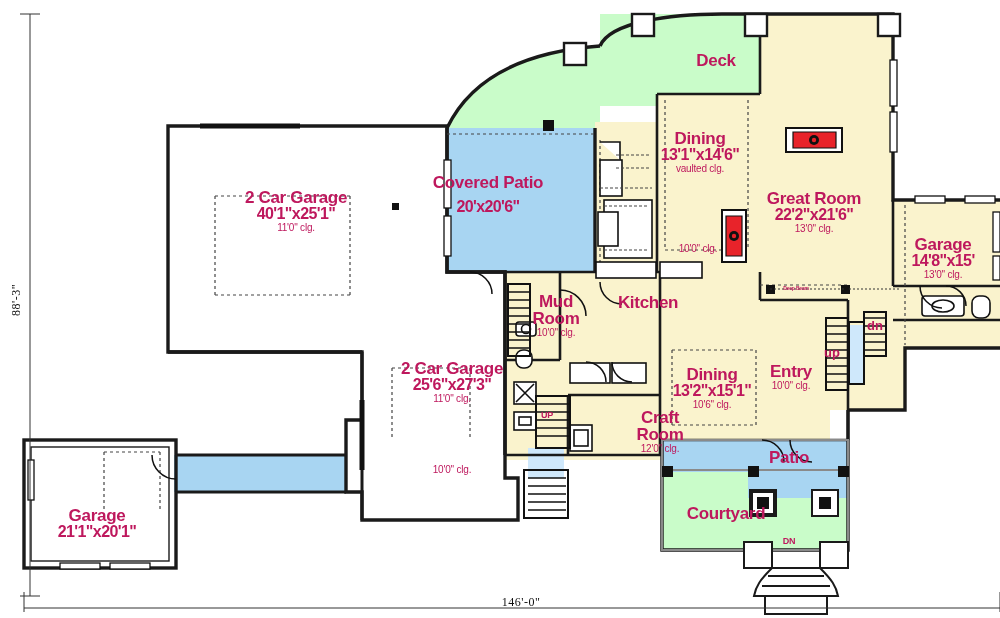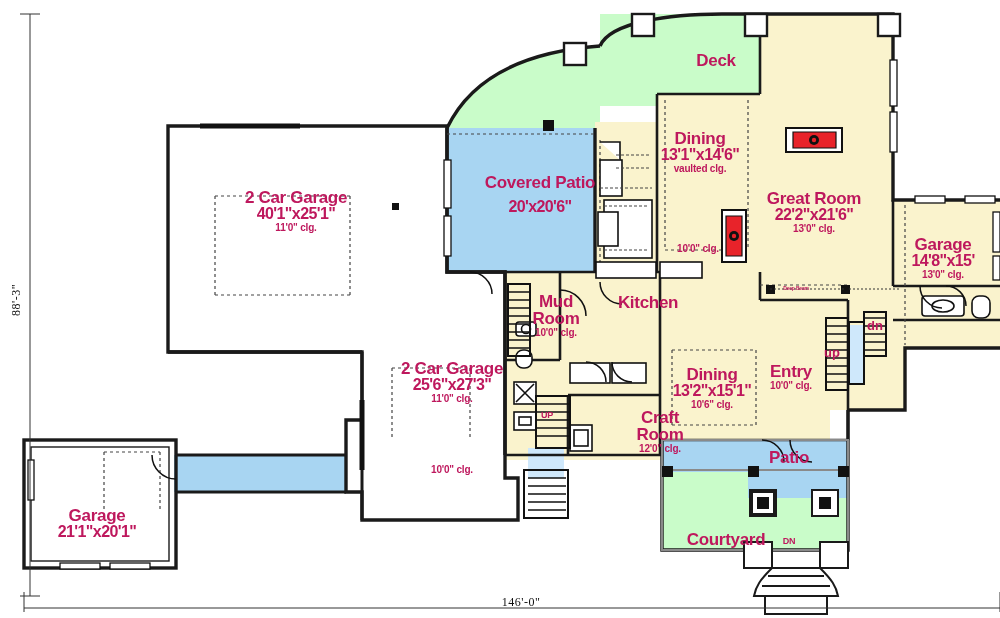--- a/index.html
+++ b/index.html
@@ -4,21 +4,21 @@
 <style>
   html,body{margin:0;padding:0;background:#ffffff;}
   body{width:1000px;height:618px;overflow:hidden;
        font-family:"Liberation Sans",sans-serif;}
   #stage{position:relative;width:1000px;height:618px;background:#fff;}
   svg{position:absolute;left:0;top:0;}
   .lbl{position:absolute;text-align:center;color:#be185d;white-space:nowrap;
        transform:translate(-50%,-50%);pointer-events:none;}
   .rname{font-weight:700;font-size:17px;letter-spacing:-0.3px;line-height:1.02;}
   .rdim{font-weight:600;font-size:16px;letter-spacing:-0.6px;line-height:1.05;}
-  .rclg{font-weight:700;font-size:10px;letter-spacing:-0.2px;line-height:1.05;}
+  .rclg{font-weight:400;font-size:10px;letter-spacing:-0.2px;line-height:1.05;}
   .rsmall{font-weight:700;font-size:13px;}
   .rtiny{font-weight:600;font-size:9px;letter-spacing:-0.2px;}
   .dimtxt{font-family:"Liberation Serif",serif;font-size:12px;color:#111;font-weight:400;
           letter-spacing:0.5px;}
   .rot{transform:translate(-50%,-50%) rotate(-90deg);}
   .stack{transform:translate(-50%,-50%);display:flex;flex-direction:column;align-items:center;justify-content:space-between;}
 </style>
 </head>
 <body>
 
@@ -285,21 +285,21 @@
       <div class="lbl stack" style="left: 296px; top: 211px;">
         <div class="rname">2 Car Garage</div>
         <div class="rdim">40'1"x25'1"</div>
         <div class="rclg">11'0" clg.</div>
       </div>
       <div class="lbl stack" style="left: 452px; top: 382px;">
         <div class="rname">2 Car Garage</div>
         <div class="rdim">25'6"x27'3"</div>
         <div class="rclg">11'0" clg.</div>
       </div>
-      <div class="lbl stack" style="left: 540px; top: 195px; gap: 8px;">
+      <div class="lbl stack" style="left: 488px; top: 195px; gap: 8px;">
         <div class="rname">Covered Patio</div>
         <div class="rdim">20'x20'6"</div>
       </div>
       <div class="lbl stack" style="left: 700px; top: 152px;">
         <div class="rname">Dining</div>
         <div class="rdim">13'1"x14'6"</div>
         <div class="rclg">vaulted clg.</div>
       </div>
       <div class="lbl stack" style="left: 814px; top: 212px;">
         <div class="rname">Great Room</div>
@@ -315,21 +315,21 @@
         <div class="rname">Dining</div>
         <div class="rdim">13'2"x15'1"</div>
         <div class="rclg">10'6" clg.</div>
       </div>
     </div>
 <div id="simple-labels">
       <div class="lbl rname" style="left: 716px; top: 61px;">Deck</div>
       <div class="lbl rname" style="left: 648px; top: 279px; margin-top: 24px;">Kitchen</div>
       <div class="lbl rname" style="left: 791px; top: 372px;">Entry</div>
       <div class="lbl rname" style="left: 789px; top: 458px;">Patio</div>
-      <div class="lbl rname" style="left: 704px; top: 540px; padding-left: 44px;">Courtyard</div>
+      <div class="lbl rname" style="left: 704px; top: 514px; padding-left: 44px;">Courtyard</div>
     </div>
 <div id="twoline-labels">
       <div class="lbl stack" style="left: 556px; top: 316px;">
         <div class="rname">Mud</div>
         <div class="rname">Room</div>
         <div class="rclg">10'0" clg.</div>
       </div>
       <div class="lbl stack" style="left: 660px; top: 432px;">
         <div class="rname">Craft</div>
         <div class="rname">Room</div>

